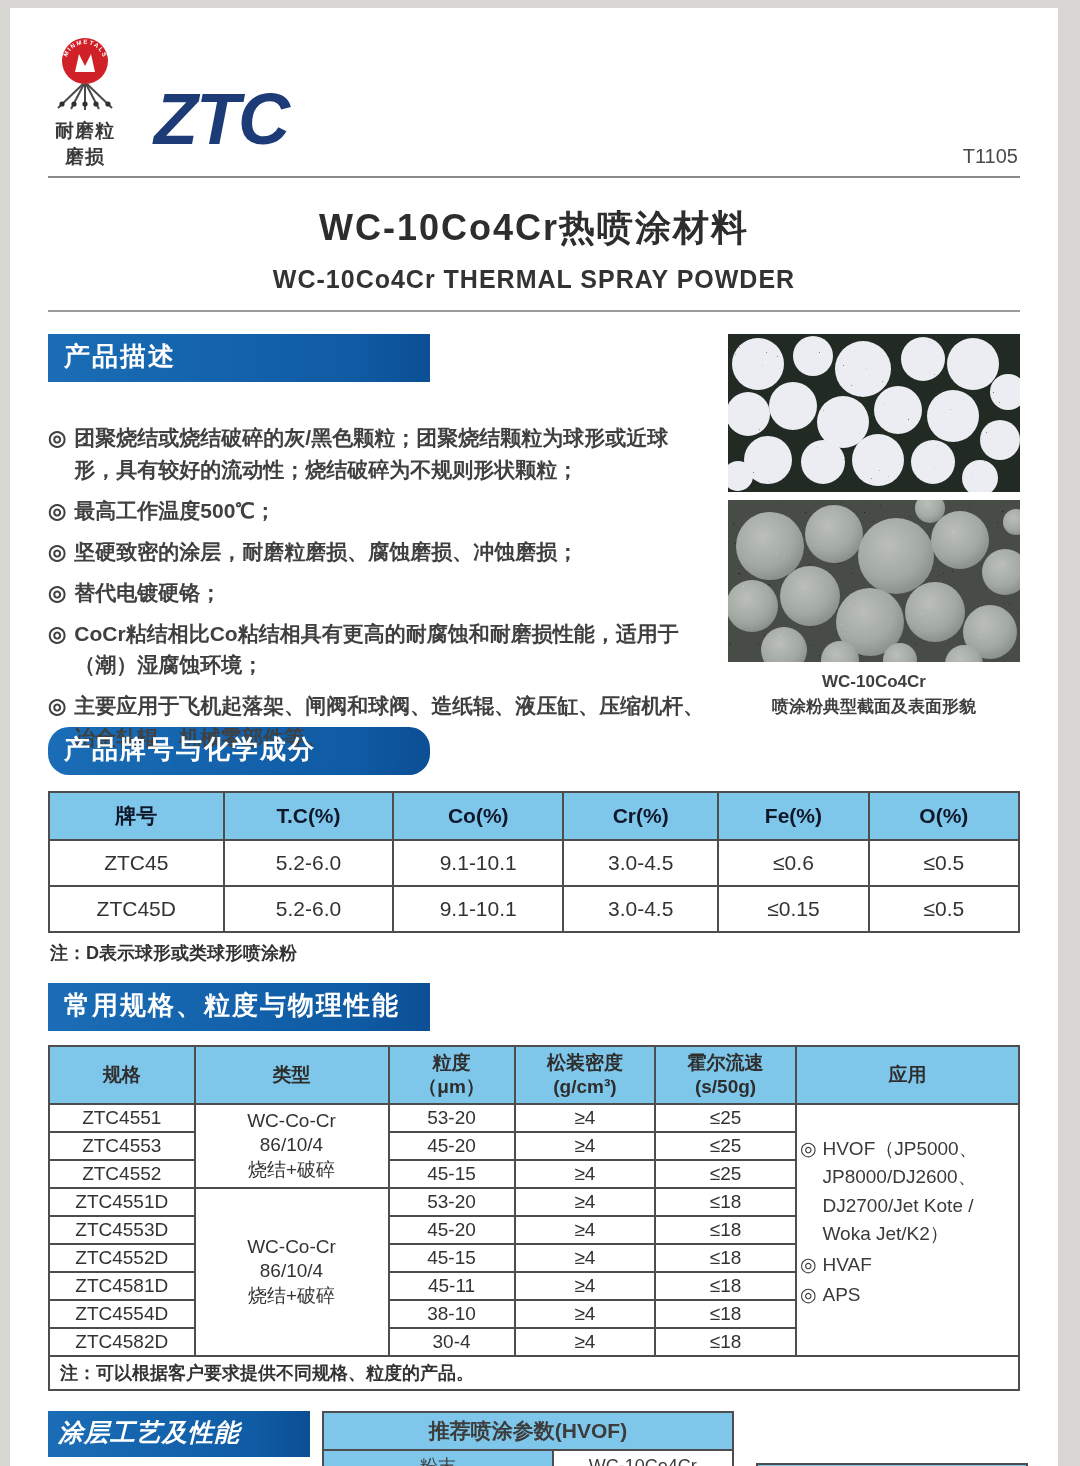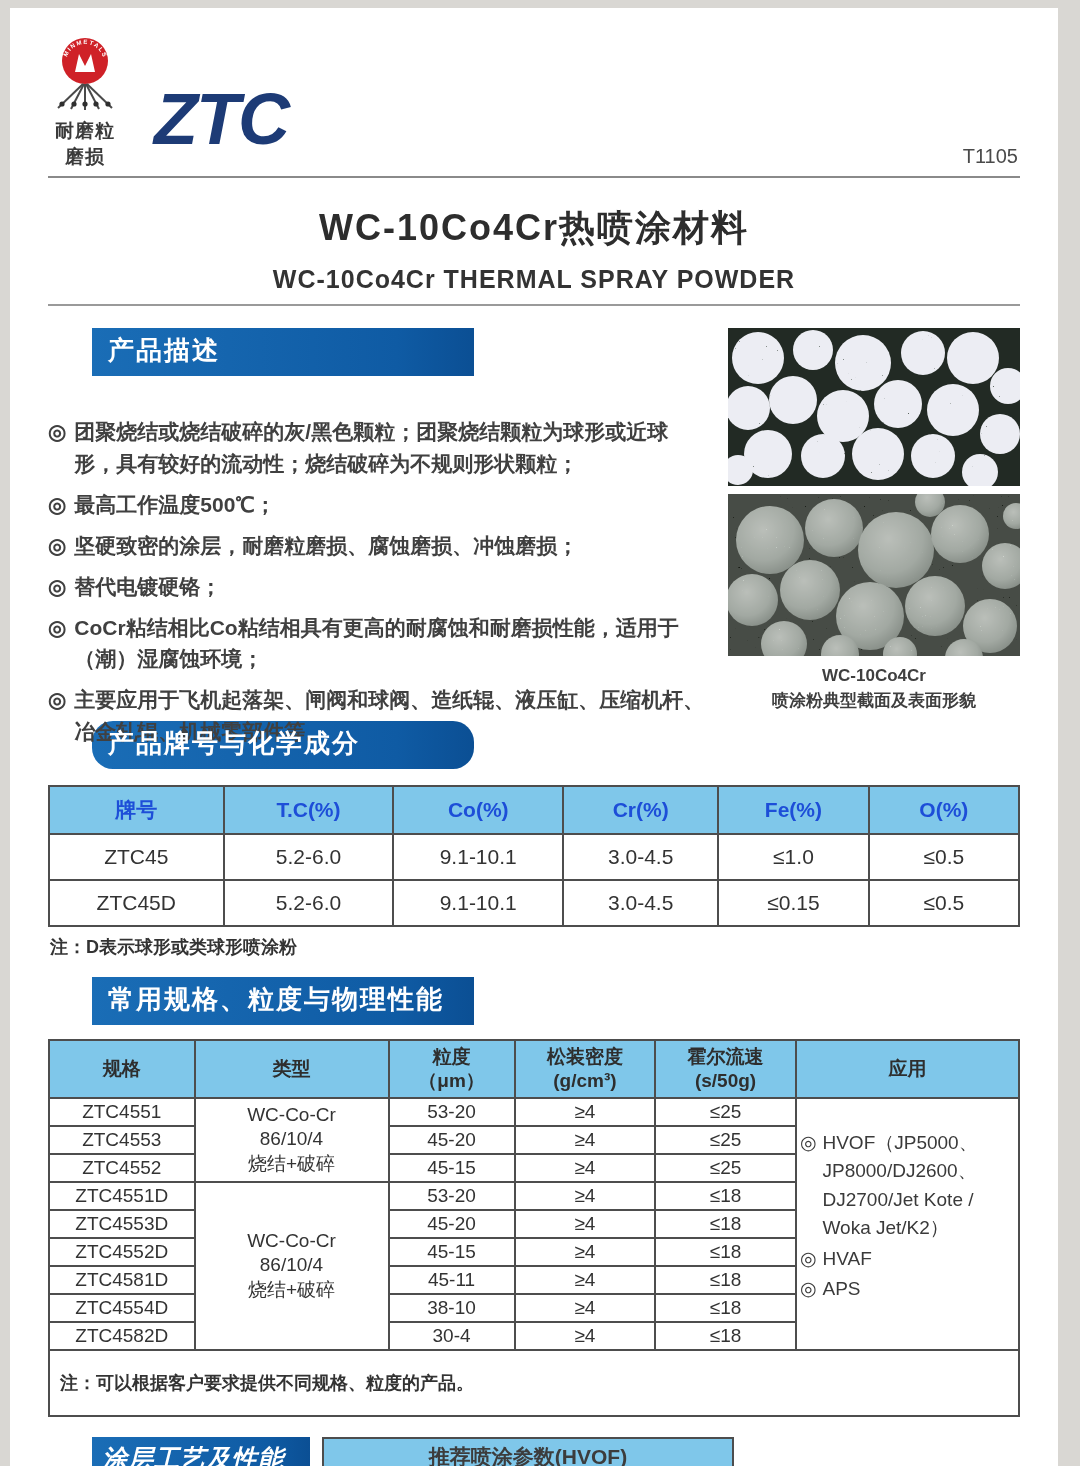--- a/index.html
+++ b/index.html
@@ -17,53 +17,53 @@
     position:relative;
   }
   
   .hdr { display:flex; align-items:flex-end; position:relative; padding-bottom:6px; border-bottom:2px solid #8a8a8a; }
   .org-logo { width:74px; text-align:center; }
   .org-name { font-size:19px; font-weight:bold; color:#3a3a3a; letter-spacing:1px; margin-top:2px; }
   .ztc-logo { margin-left:28px; margin-bottom:6px; }
   .doc-code { position:absolute; right:2px; bottom:8px; font-size:20px; color:#4a4a4a; }
   
   .title-cn { text-align:center; font-size:36px; font-weight:bold; color:#2d2d2d; letter-spacing:2px; margin-top:26px; }
-  .title-en { text-align:center; font-size:25px; font-weight:bold; color:#333; letter-spacing:1px; margin-top:12px; padding-bottom:10px; border-bottom:2px solid #9a9a9a; }
+  .title-en { text-align:center; font-size:25px; font-weight:bold; color:#333; letter-spacing:1px; margin-top:12px; padding-bottom:16px; border-bottom:2px solid #9a9a9a; }
   
   .bar {
     background:linear-gradient(90deg,#1a6db6 0%,#0f5ba4 80%,#0b4f94 100%);
     color:#fff; font-size:26px; font-weight:bold;
-    padding:5px 16px 8px 16px; letter-spacing:2px;margin-left:44px;
+    padding:5px 16px 8px 16px; letter-spacing:2px;
   }
   
   .desc-wrap { display:flex; margin-top:22px; }
   .bullets { flex:1; padding-top:40px; }
   .bullet { display:flex; font-size:21px; font-weight:bold; color:#404040; line-height:1.52; margin-bottom:9px; }
   .bullet .mk { margin-right:8px; flex:0 0 auto; }
   .micro-col { width:292px; margin-left:18px; flex:0 0 auto; }
   .micro-img { width:292px; display:block; }
   .micro-cap { text-align:center; font-size:17px; font-weight:bold; color:#3f3f3f; line-height:1.45; margin-top:8px; }
   
   table { border-collapse:collapse; width:100%; }
   th, td { border:2px solid #4d4d4d; text-align:center; }
   .thead-blue { background:#7fc7ea; }
   
   .comp-tbl { margin-top:16px; }
-  .comp-tbl th { font-size:21px; font-weight:bold; color:#1d4ed8; padding:9px 4px; }
+  .comp-tbl th { font-size:21px; font-weight:bold; color:#0f172a; padding:9px 4px; }
   .comp-tbl td { font-size:21px; padding:10px 12px; color:#333; }
   .note { font-size:18px; font-weight:bold; color:#333; margin:8px 0 18px 2px; }
   
   .spec-tbl { margin-top:14px; }
   .spec-tbl th { font-size:19px; font-weight:bold; padding:4px 2px; line-height:1.25; color:#2e2e2e; }
   .spec-tbl td { font-size:19px; padding:2px 3px; color:#333; }
   .type-cell div { line-height:1.3; }
   .app-cell { text-align:left; padding:6px 6px 6px 12px; vertical-align:top; }
   .app-item { display:flex; font-size:19px; color:#3a3a3a; line-height:1.5; margin-top:2px; }
   .app-item .mk { margin-right:6px; flex:0 0 auto; }
-  .note-row td { text-align:left; font-size:18px; font-weight:bold; padding:20px 10px; }
+  .note-row td { text-align:left; font-size:18px; font-weight:bold; padding:4px 10px; }
   
   .coat-wrap { display:flex; margin-top:20px; }
   .coat-left { width:262px; flex:0 0 auto; }
   .coat-left .bar { font-size:25px; padding:5px 14px 8px 10px; letter-spacing:1px;font-style:italic; }
   .hvof-col { width:412px; margin-left:12px; flex:0 0 auto; }
   .hvof-tbl th { font-size:21px; font-weight:bold; padding:4px; }
   .hvof-tbl td { font-size:18px; padding:3.5px 4px; }
   .hvof-tbl td.lbl { background:#7fc7ea; width:56%; }
   .perf-col { width:272px; margin-left:22px; margin-top:52px; flex:0 0 auto; }
   .perf-tbl th { font-size:22px; font-weight:bold; padding:5px; letter-spacing:2px; }
@@ -227,21 +227,21 @@
         <th style="width:17.5%">Co(%)</th>
         <th style="width:16%">Cr(%)</th>
         <th style="width:15.5%">Fe(%)</th>
         <th style="width:15.5%">O(%)</th>
       </tr>
       <tr>
         <td>ZTC45</td>
             <td>5.2-6.0</td>
             <td>9.1-10.1</td>
             <td>3.0-4.5</td>
-            <td>≤1.0</td>
+            <td>≤0.6</td>
             <td>≤0.5</td>
       </tr>
       <tr>
         <td>ZTC45D</td>
             <td>5.2-6.0</td>
             <td>9.1-10.1</td>
             <td>3.0-4.5</td>
             <td>≤0.15</td>
             <td>≤0.5</td>
       </tr>

